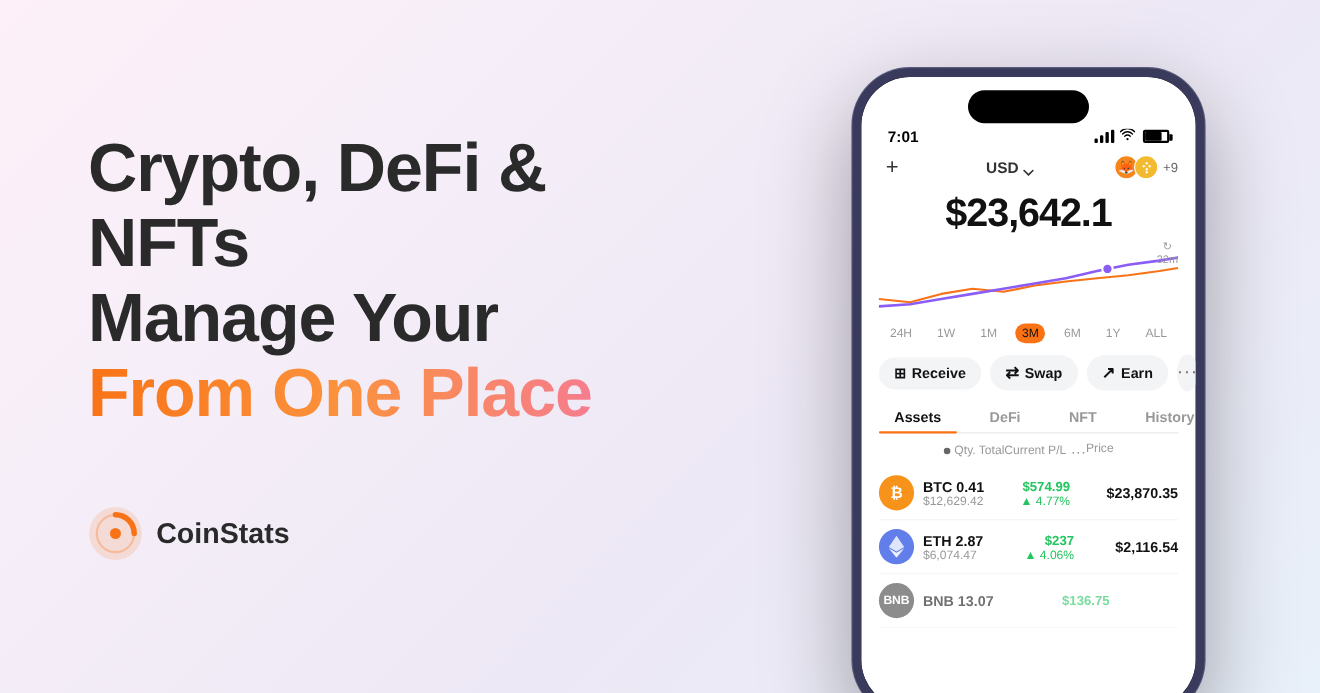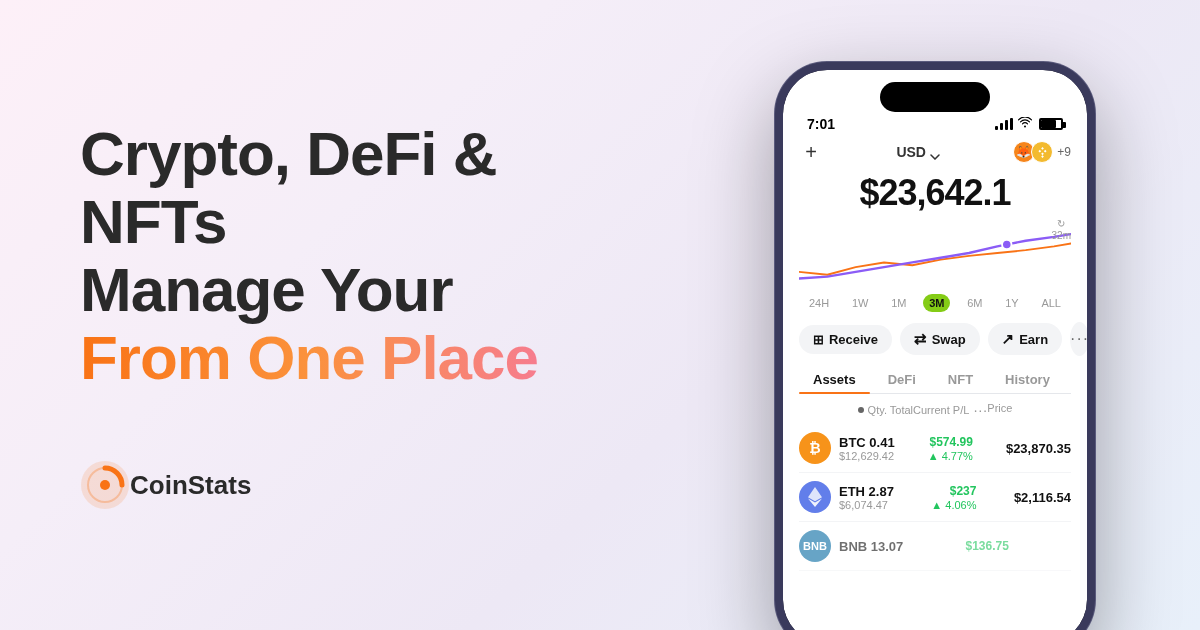--- a/index.html
+++ b/index.html
@@ -40,20 +40,21 @@
       -webkit-background-clip: text;
       -webkit-text-fill-color: transparent;
       background-clip: text;
     }
 
     .brand-section {
       margin-top: auto;
       padding-top: 60px;
       display: flex;
       align-items: center;
+      gap: 12px;
     }
 
     .brand-logo {
       width: 50px;
       height: 50px;
     }
 
     .brand-name {
       font-size: 26px;
       font-weight: 700;
@@ -333,23 +334,23 @@
 
     .time-filter {
       font-size: 11px;
       color: #999;
       padding: 3px 6px;
       border-radius: 12px;
       font-weight: 500;
     }
 
     .time-filter.active {
-      background: #84cc16;
+      background: #f97316;
       color: #111;
-      font-weight: 700;
+      font-weight: 400;
     }
 
     
     .action-buttons {
       display: flex;
       gap: 8px;
       margin-bottom: 10px;
       align-items: center;
     }
 
@@ -377,21 +378,21 @@
       border: none;
       color: #666;
       font-size: 16px;
       letter-spacing: 1px;
       line-height: 1;
     }
 
     
     .tabs {
       display: flex;
-      gap: 4px;
+      gap: 16px;
       margin-bottom: 8px;
       border-bottom: 1px solid #e5e7eb;
     }
 
     .tab {
       padding: 6px 14px;
       font-size: 13px;
       font-weight: 600;
       color: #999;
       position: relative;
@@ -456,21 +457,21 @@
       border-radius: 50%;
       display: flex;
       align-items: center;
       justify-content: center;
       font-size: 14px;
       font-weight: 700;
     }
 
     .btc-icon { background: #f7931a; color: #fff; }
     .eth-icon { background: #627eea; color: #fff; }
-    .bnb-icon { background: #0369a1; color: #fff; }
+    .bnb-icon { background: #404040; color: #fff; }
 
     .asset-name-qty {
       display: flex;
       flex-direction: column;
     }
 
     .asset-symbol {
       font-size: 13px;
       font-weight: 700;
       color: #111;

